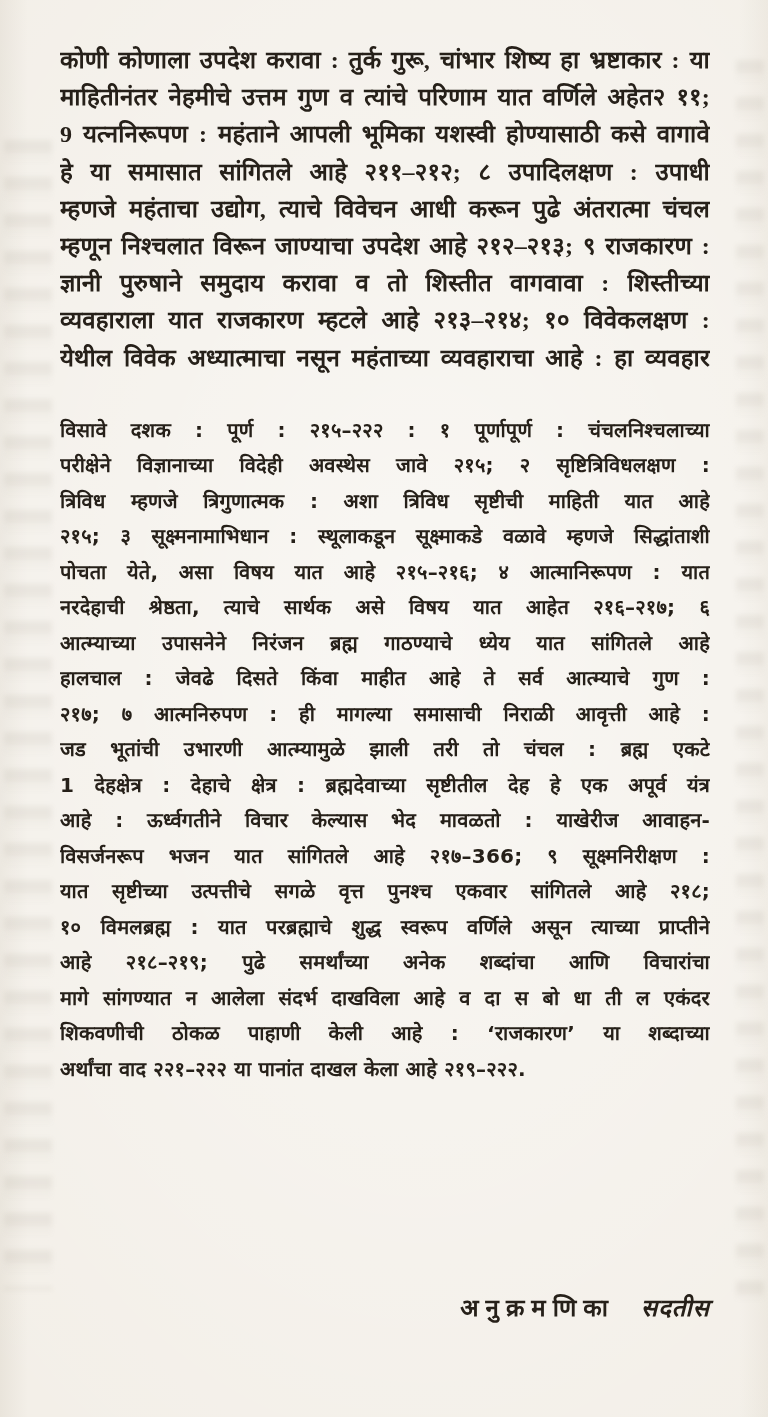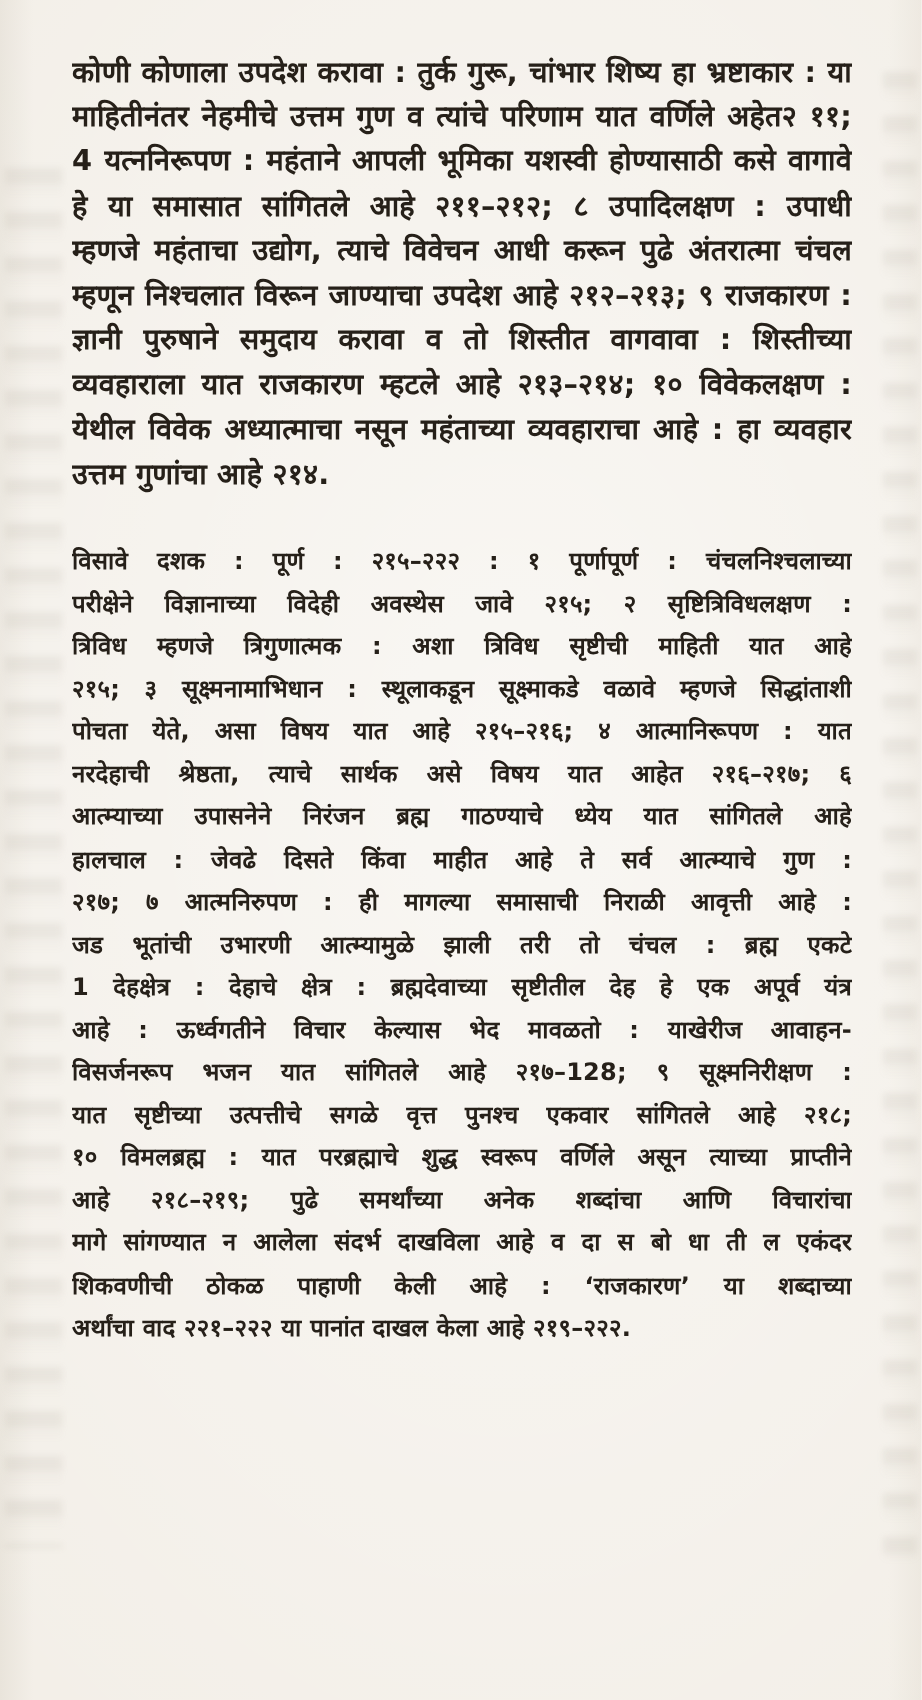--- a/index.html
+++ b/index.html
@@ -43,21 +43,21 @@
   .textblock {
     position: absolute;
     left: 60px;
     top: 42px;
     width: 650px;
     font-weight: 600;
     letter-spacing: 0.2px;
     text-rendering: optimizeLegibility;
   }
   .para { margin: 0; }
-  .para-1 .line { line-height: 37.2px; font-size: 24px; }
+  .para-1 .line { line-height: 37.2px; font-size: 24px; font-family: Liberation Serif, serif; }
   .para-2 .line { line-height: 35.5px; font-size: 20px; }
   .para-2 { margin-top: 36px; }
   .line {
     white-space: nowrap;
     text-align: justify;
     text-align-last: justify;
     overflow: hidden;
   }
   .line.end {
     text-align: left;
@@ -87,48 +87,50 @@
 <div class="page">
 
   <div class="bleed bleed-col bleed-left"></div>
   <div class="bleed bleed-col bleed-right"></div>
 
   <div class="textblock">
 
     <div class="para para-1">
       <div class="line">कोणी कोणाला उपदेश करावा : तुर्क गुरू, चांभार शिष्य हा भ्रष्टाकार : या</div>
       <div class="line">माहितीनंतर नेहमीचे उत्तम गुण व त्यांचे परिणाम यात वर्णिले अहेत२ ११;</div>
-      <div class="line">4 यत्ननिरूपण : महंताने आपली भूमिका यशस्वी होण्यासाठी कसे वागावे</div>
+      <div class="line">9 यत्ननिरूपण : महंताने आपली भूमिका यशस्वी होण्यासाठी कसे वागावे</div>
       <div class="line">हे या समासात सांगितले आहे २११–२१२; ८ उपादिलक्षण : उपाधी</div>
       <div class="line">म्हणजे महंताचा उद्योग, त्याचे विवेचन आधी करून पुढे अंतरात्मा चंचल</div>
       <div class="line">म्हणून निश्चलात विरून जाण्याचा उपदेश आहे २१२–२१३; ९ राजकारण :</div>
       <div class="line">ज्ञानी पुरुषाने समुदाय करावा व तो शिस्तीत वागवावा : शिस्तीच्या</div>
       <div class="line">व्यवहाराला यात राजकारण म्हटले आहे २१३–२१४; १० विवेकलक्षण :</div>
       <div class="line">येथील विवेक अध्यात्माचा नसून महंताच्या व्यवहाराचा आहे : हा व्यवहार</div>
-      <div class="line end">उत्तम गुणांचा आहे २१४.</div>
     </div>
 
     <div class="para para-2">
       <div class="line">विसावे दशक : पूर्ण : २१५–२२२ : १ पूर्णापूर्ण : चंचलनिश्चलाच्या</div>
       <div class="line">परीक्षेने विज्ञानाच्या विदेही अवस्थेस जावे २१५; २ सृष्टित्रिविधलक्षण :</div>
       <div class="line">त्रिविध म्हणजे त्रिगुणात्मक : अशा त्रिविध सृष्टीची माहिती यात आहे</div>
       <div class="line">२१५; ३ सूक्ष्मनामाभिधान : स्थूलाकडून सूक्ष्माकडे वळावे म्हणजे सिद्धांताशी</div>
       <div class="line">पोचता येते, असा विषय यात आहे २१५–२१६; ४ आत्मानिरूपण : यात</div>
       <div class="line">नरदेहाची श्रेष्ठता, त्याचे सार्थक असे विषय यात आहेत २१६–२१७; ६</div>
       <div class="line">आत्म्याच्या उपासनेने निरंजन ब्रह्म गाठण्याचे ध्येय यात सांगितले आहे</div>
       <div class="line">हालचाल : जेवढे दिसते किंवा माहीत आहे ते सर्व आत्म्याचे गुण :</div>
       <div class="line">२१७; ७ आत्मनिरुपण : ही मागल्या समासाची निराळी आवृत्ती आहे :</div>
       <div class="line">जड भूतांची उभारणी आत्म्यामुळे झाली तरी तो चंचल : ब्रह्म एकटे</div>
       <div class="line">1 देहक्षेत्र : देहाचे क्षेत्र : ब्रह्मदेवाच्या सृष्टीतील देह हे एक अपूर्व यंत्र</div>
       <div class="line">आहे : ऊर्ध्वगतीने विचार केल्यास भेद मावळतो : याखेरीज आवाहन-</div>
-      <div class="line">विसर्जनरूप भजन यात सांगितले आहे २१७–128; ९ सूक्ष्मनिरीक्षण :</div>
+      <div class="line">विसर्जनरूप भजन यात सांगितले आहे २१७–366; ९ सूक्ष्मनिरीक्षण :</div>
       <div class="line">यात सृष्टीच्या उत्पत्तीचे सगळे वृत्त पुनश्च एकवार सांगितले आहे २१८;</div>
       <div class="line">१० विमलब्रह्म : यात परब्रह्माचे शुद्ध स्वरूप वर्णिले असून त्याच्या प्राप्तीने</div>
       <div class="line">आहे २१८–२१९; पुढे समर्थांच्या अनेक शब्दांचा आणि विचारांचा</div>
       <div class="line">मागे सांगण्यात न आलेला संदर्भ दाखविला आहे व दा स बो धा ती ल एकंदर</div>
       <div class="line">शिकवणीची ठोकळ पाहाणी केली आहे : ‘राजकारण’ या शब्दाच्या</div>
       <div class="line end">अर्थांचा वाद २२१–२२२ या पानांत दाखल केला आहे २१९–२२२.</div>
     </div>
 
   </div>
 
+  <div class="footer">
+    <span class="section-word">अनुक्रमणिका</span><span class="page-word">सदतीस</span>
+  </div>
 
 </div>
 
 </body></html>

